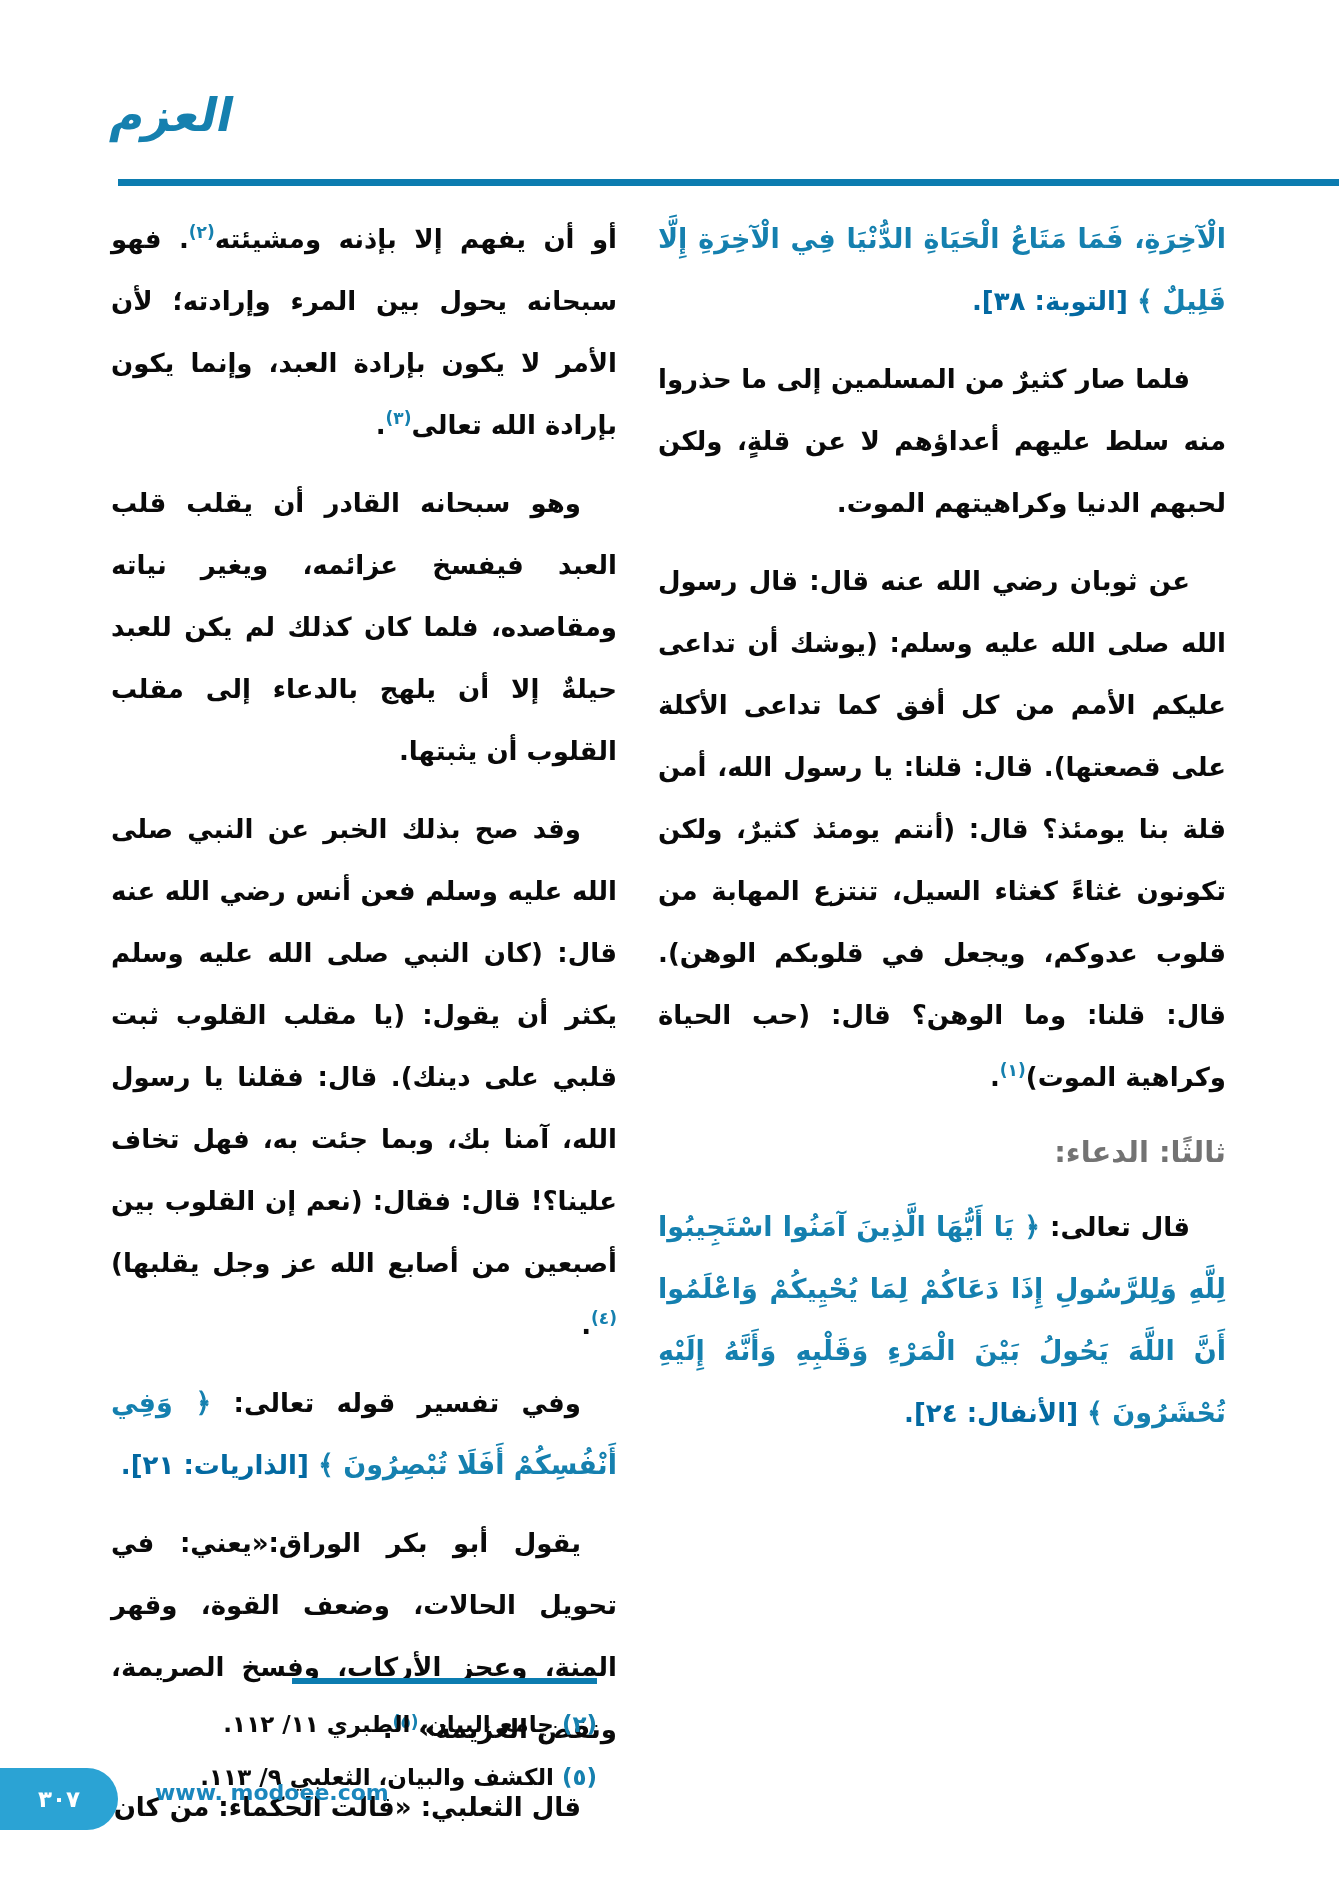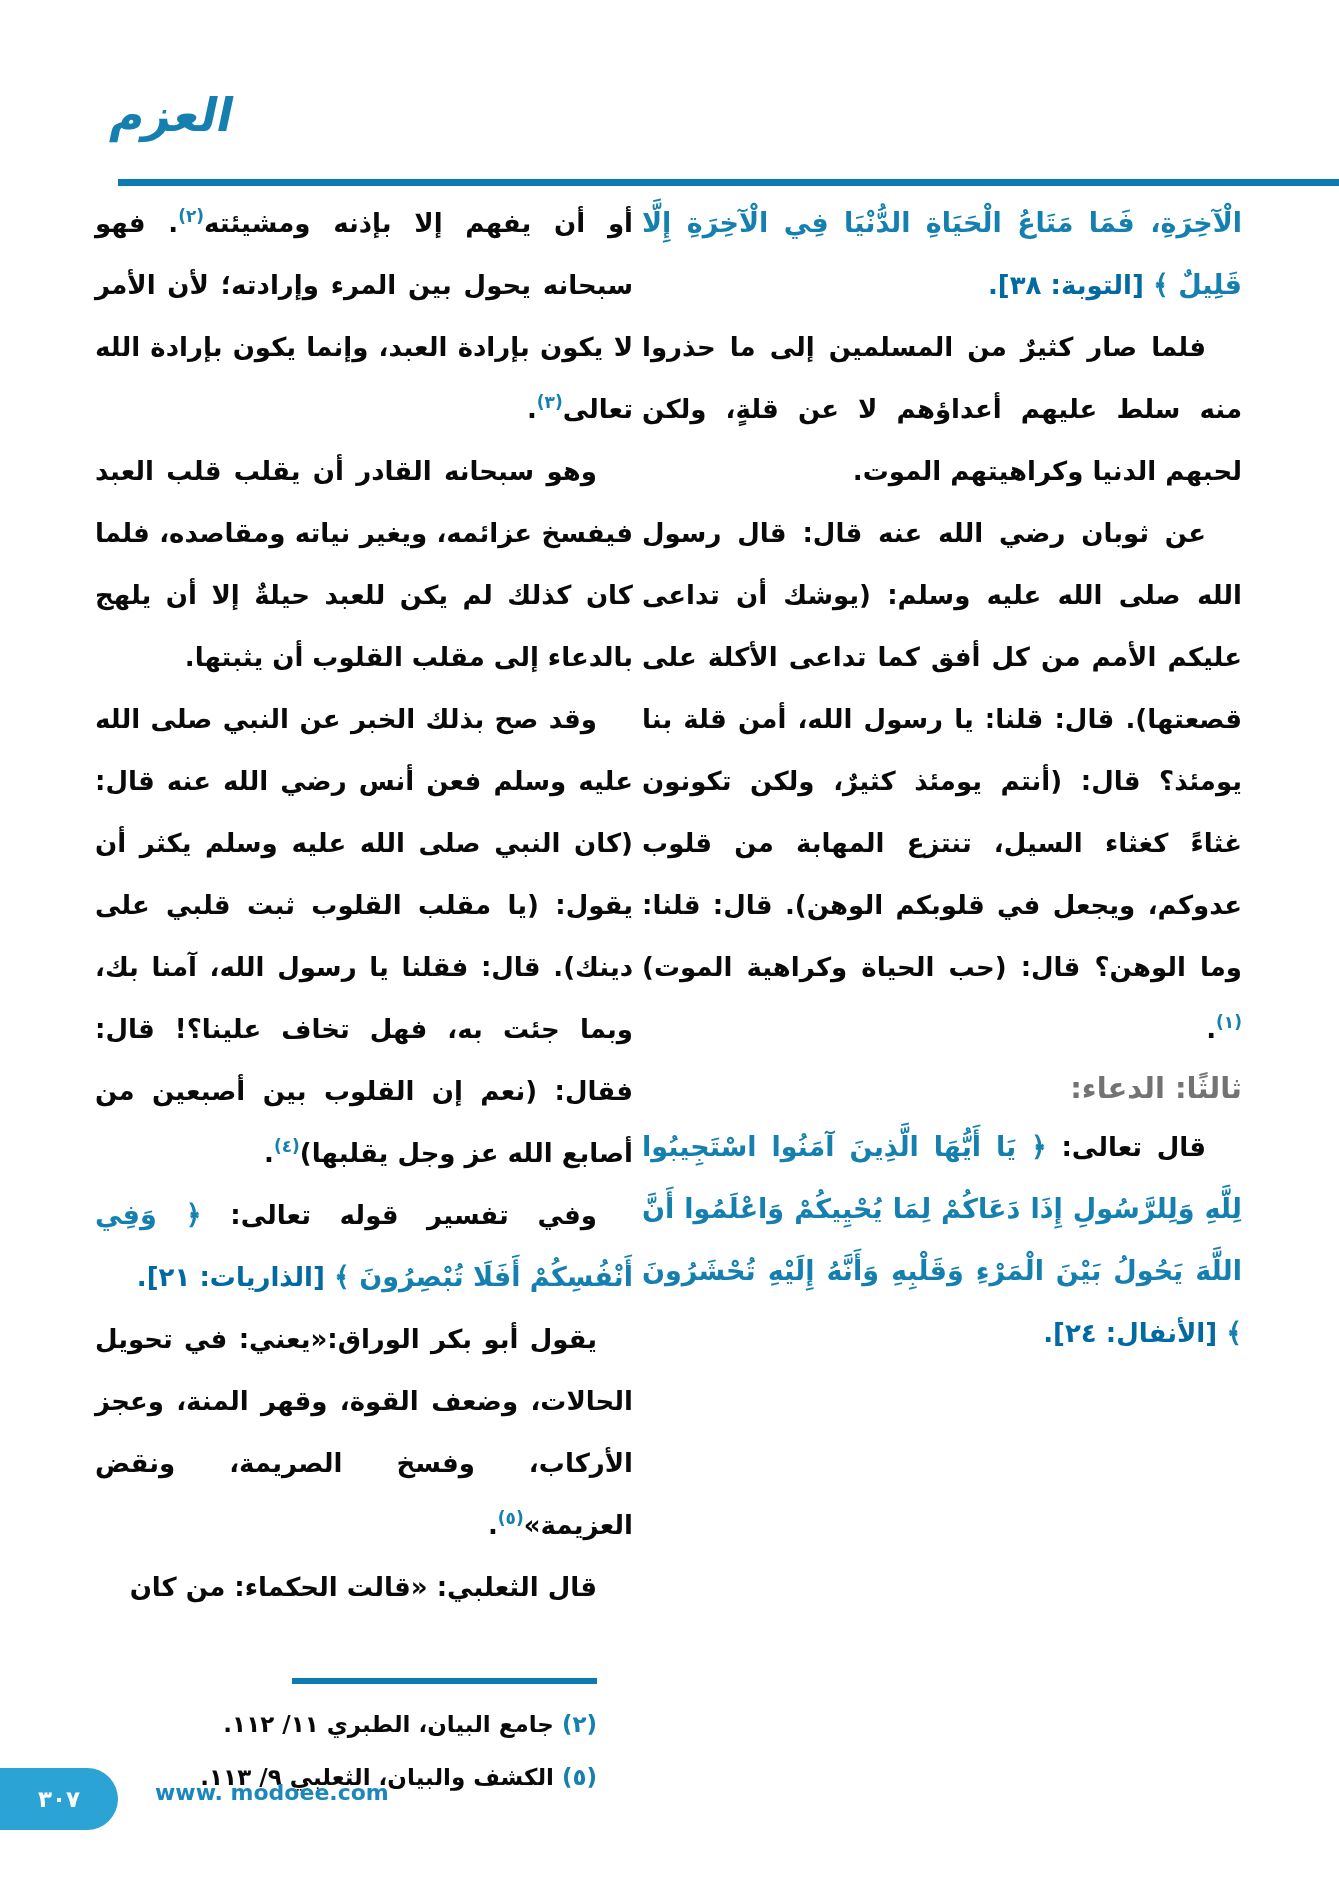--- a/index.html
+++ b/index.html
@@ -18,21 +18,21 @@
   .header-rule{
     position:absolute;top:179px;left:0;right:0;
     margin-left:118px;height:7px;background:#0c7cb0;
   }
 
   
   .col{position:absolute;top:192px;}
   .col-right{right:97px;width:600px;height:1648px;}
   .col-left{left:95px;width:538px;height:1612px;}
 
-  .col p,.col h2{margin:0;}
+  .col p,.col h2{margin:16px;}
   .body{
     font-size:26px;line-height:62px;font-weight:bold;
     text-align:justify;color:#0a0a0a;
   }
   .indent{text-indent:36px;}
   .q{color:#1580af;}
   .quran-par .q{font-size:27px;}
   .ref{color:#0369a1;}
   .heading{
     color:#737373;font-size:29px;font-weight:bold;

